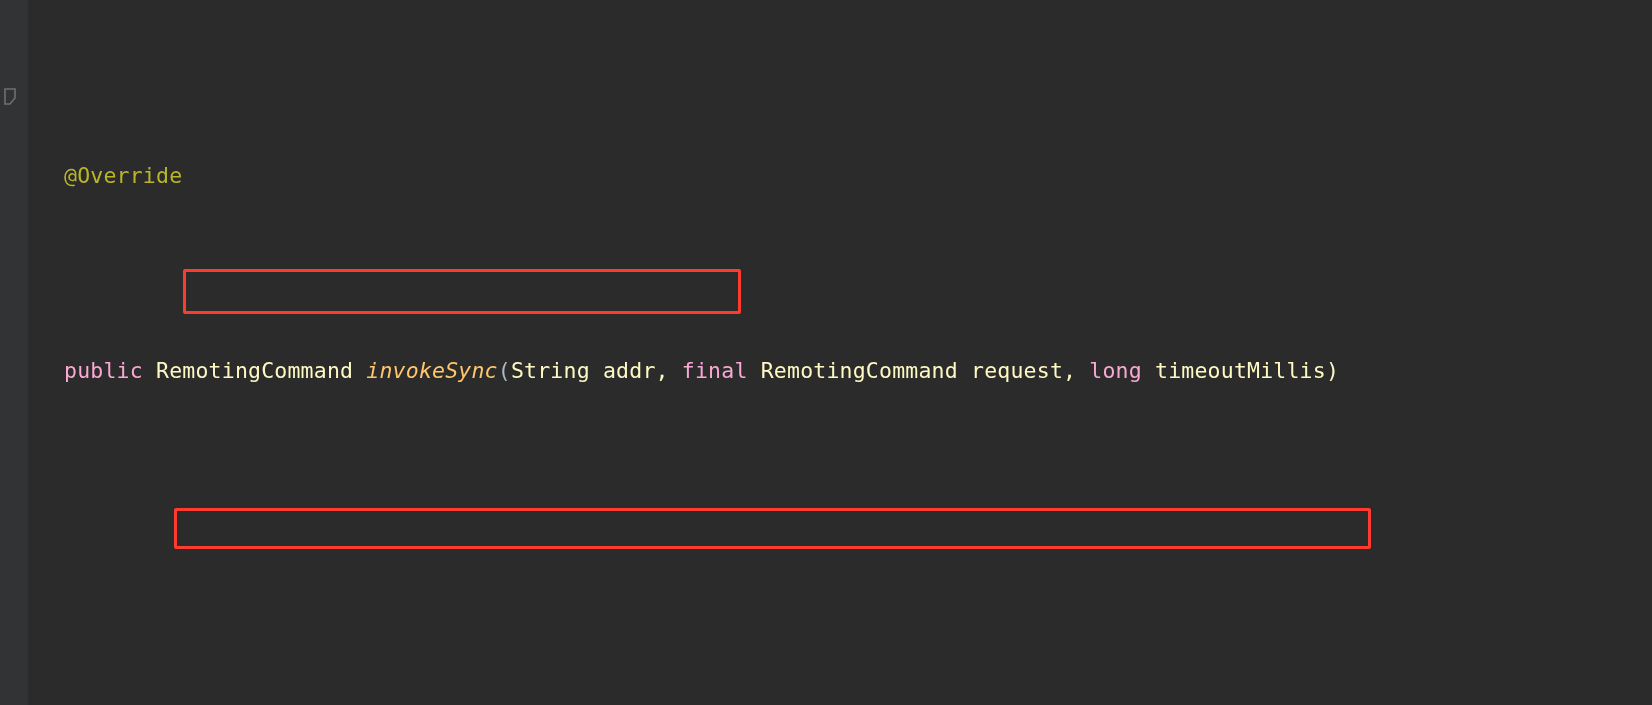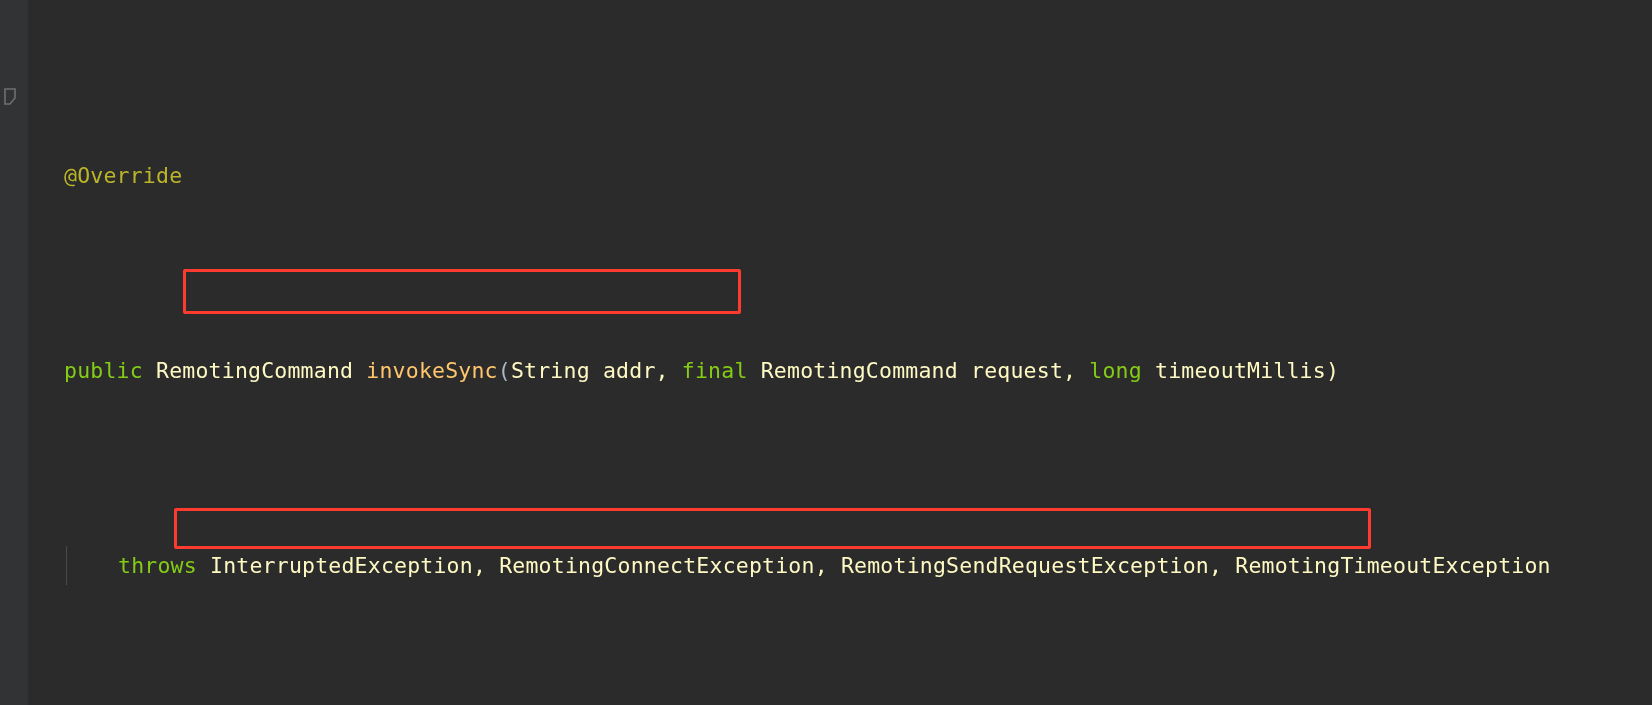--- a/index.html
+++ b/index.html
@@ -63,24 +63,24 @@
   
   .iguide {
     position: absolute;
     top: 0;
     width: 1px;
     height: 39px;
     background: #4b4b4b;
   }
 
   
-  .kw       { color: #84cc16; }            
+  .kw       { color: #f9a8d4; }            
   .ident    { color: #fef9c3; }            
   .annot    { color: #bbb529; text-align: center; }            
-  .method   { color: #ffc66d; }   
+  .method   { color: #ffc66d; font-style: italic; }   
   .punc     { color: #a9b7c6; }
 
   
   .annot-box {
     position: absolute;
     border: 3px solid #ff3b30;
     border-radius: 2px;
     pointer-events: none;
     box-sizing: border-box;
   }
@@ -102,21 +102,20 @@
 
   <div class="code">
 
     
     <div class="line"><span style="display:inline-block;width:36px"></span><span class="annot">@Override</span></div>
 
     
     <div class="line"><span style="display:inline-block;width:36px"></span><span class="kw">public</span><span class="ident"> RemotingCommand </span><span class="method">invokeSync</span><span class="punc">(</span><span class="ident">String</span><span class="ident"> addr, </span><span class="kw">final</span><span class="ident"> RemotingCommand request, </span><span class="kw">long</span><span class="ident"> timeoutMillis)</span></div>
 
     
-    <div class="line"><div class="iguide" style="left:66px"></div><span style="display:inline-block;width:90px"></span><span class="kw">throws</span><span class="ident"> InterruptedException, RemotingConnectException, RemotingSendRequestException, RemotingTimeoutException</span></div>
 
     
     
 
     
     
 
     
     
 

